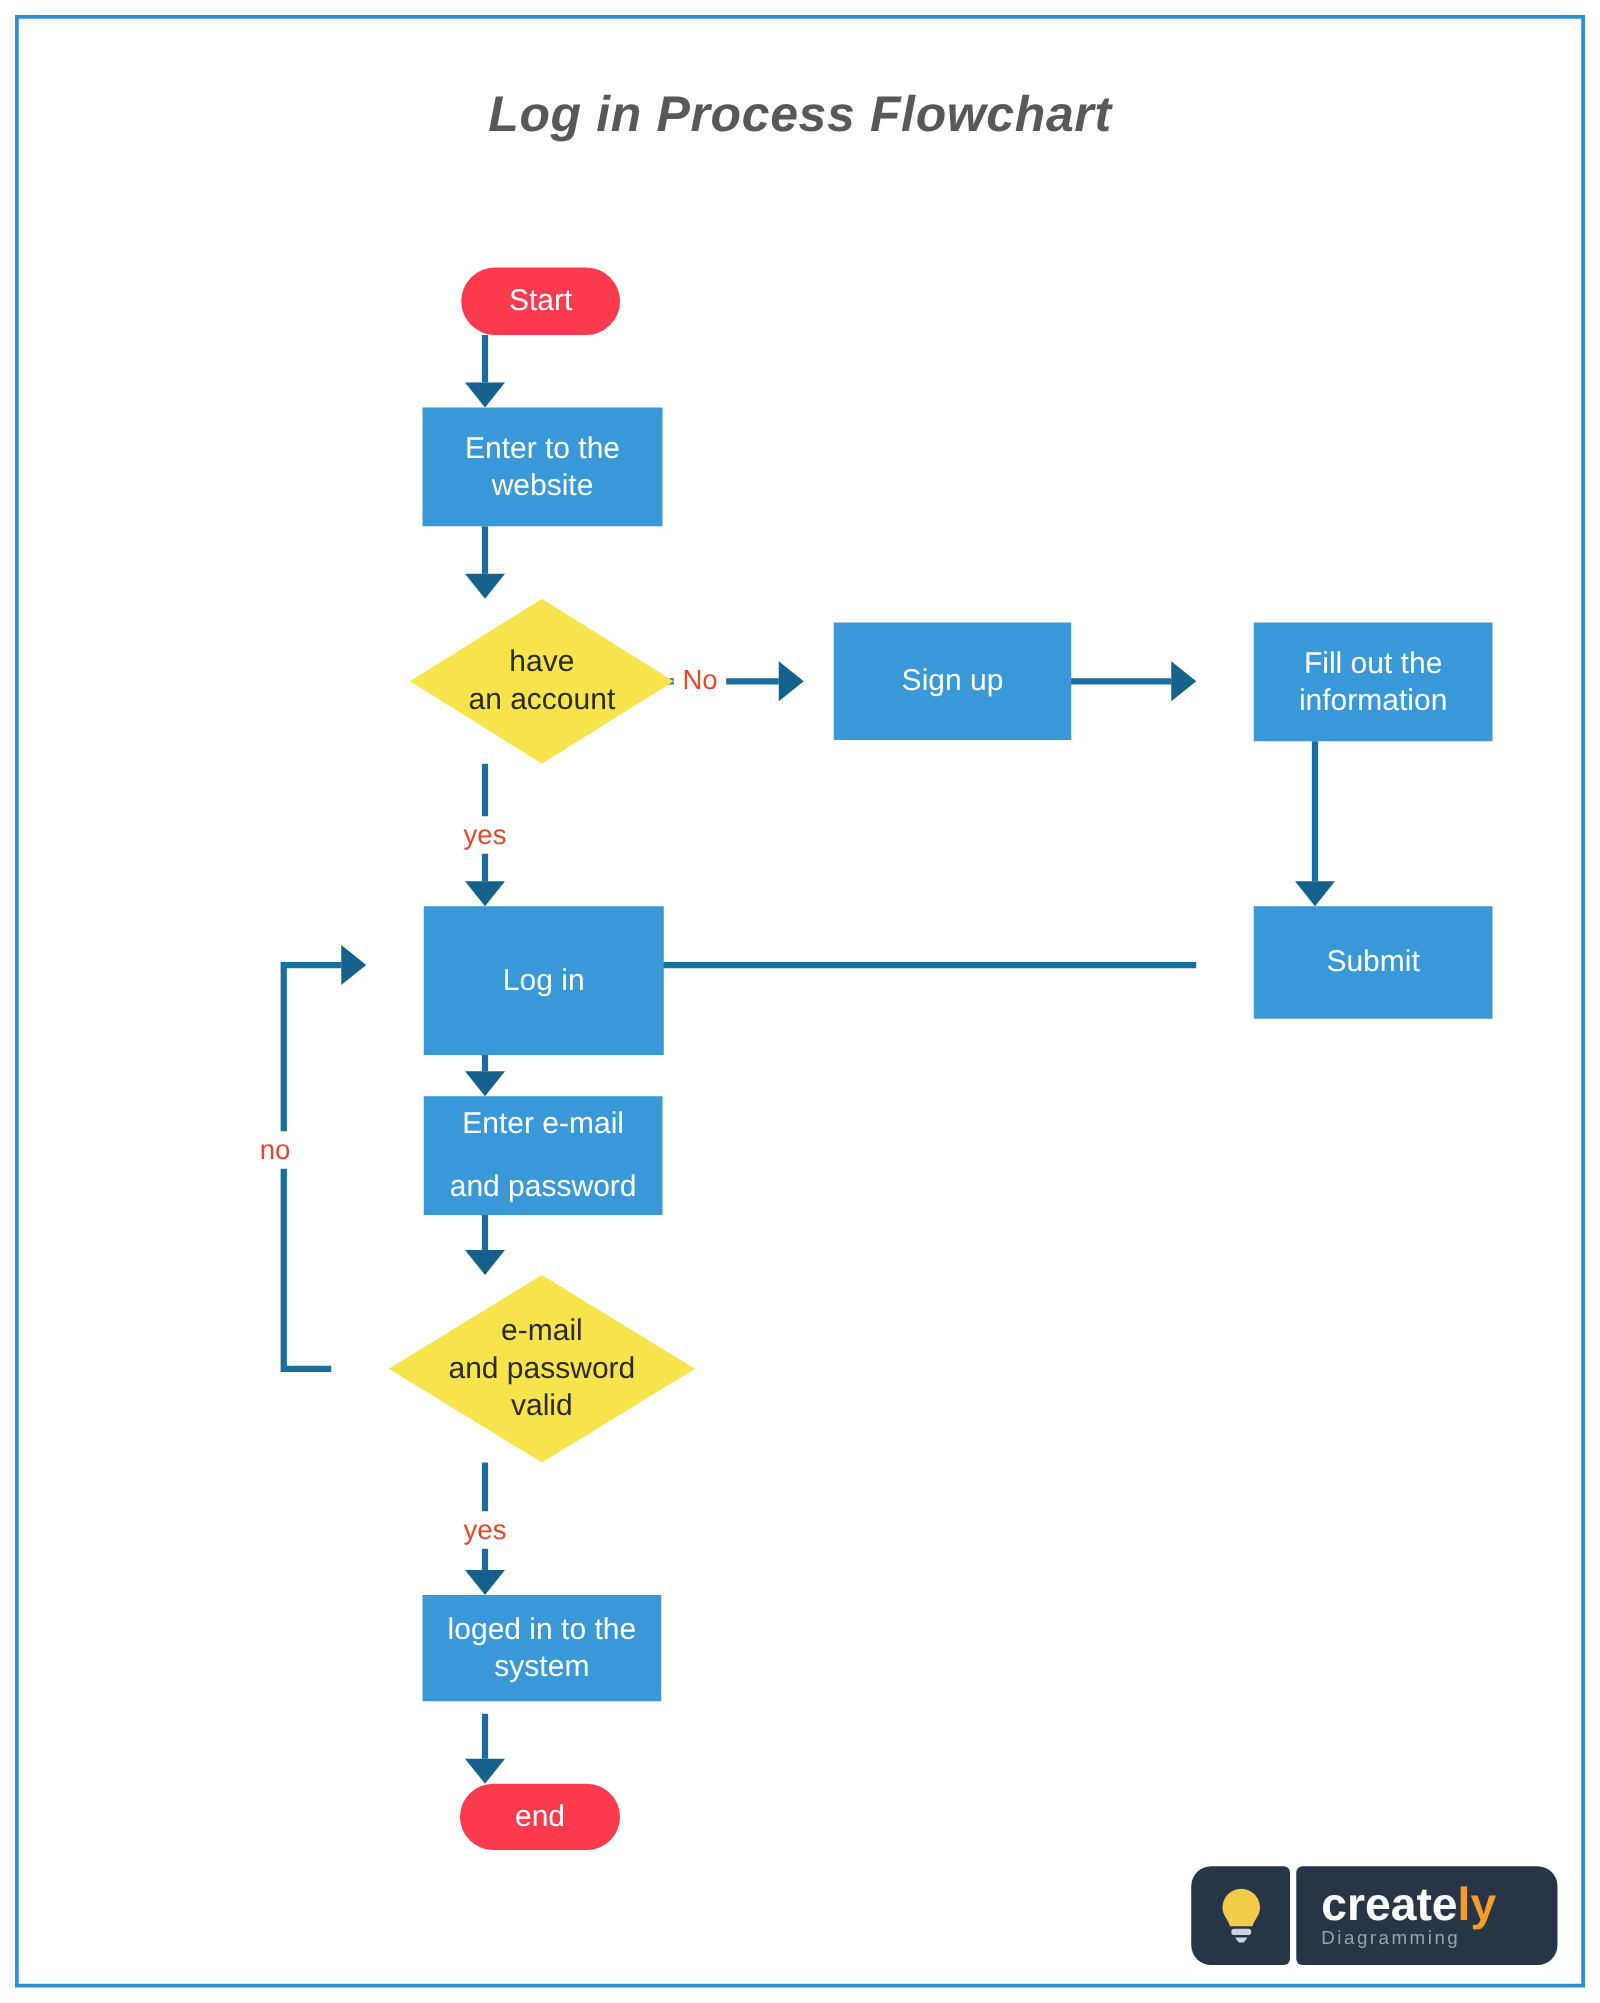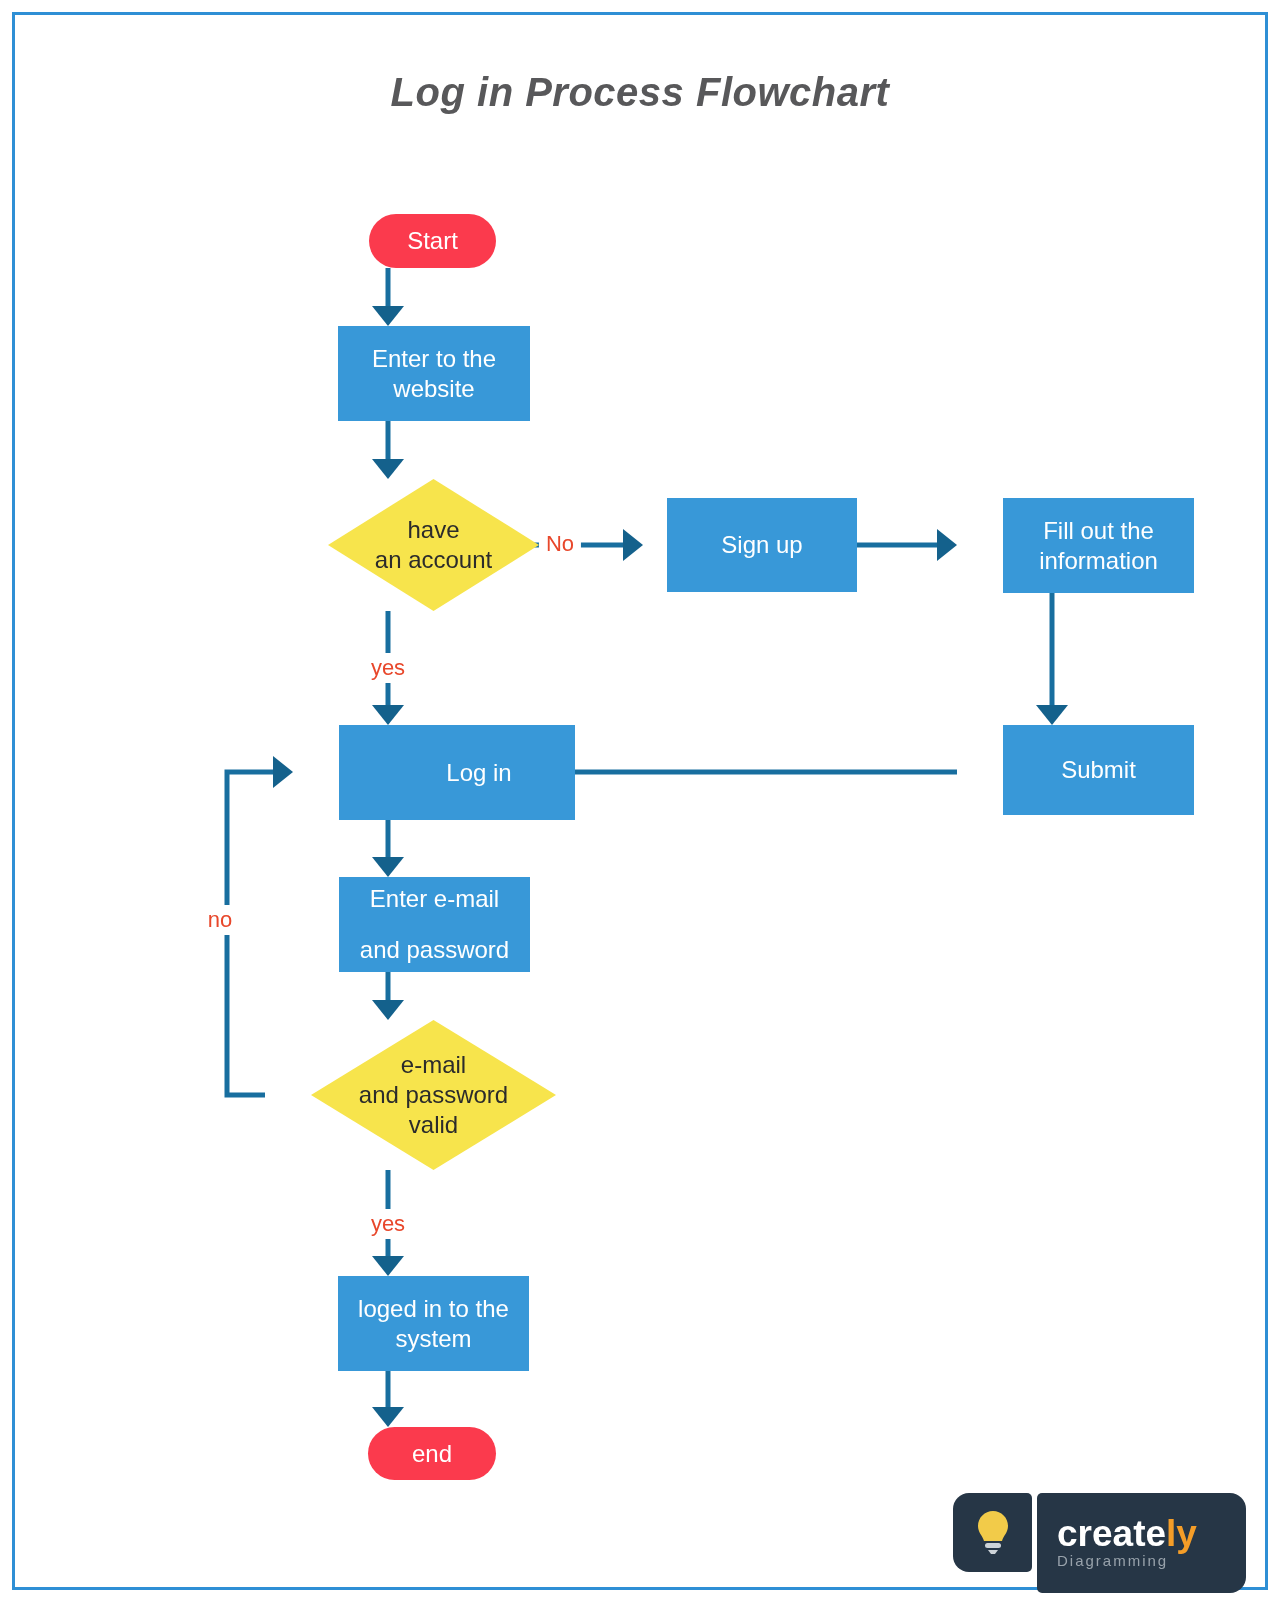--- a/index.html
+++ b/index.html
@@ -36,21 +36,21 @@
   .edge-label {
     position:absolute; transform:translate(-50%,-50%); background:#ffffff;
     color:var(--edge-label); font-size:22px; line-height:24px; padding:3px 7px; white-space:nowrap;
   }
   .logo { position:absolute; left:953px; top:1493px; display:flex; gap:5px; }
   .logo-bulb-box {
     width:79px; height:79px; background:var(--logo-bg);
     border-radius:16px 5px 5px 16px; display:flex; align-items:center; justify-content:center;
   }
   .logo-text-box {
-    width:209px; height:100px; background:var(--logo-bg); border-radius:5px 16px 16px 5px;
+    width:209px; height:79px; background:var(--logo-bg); border-radius:5px 16px 16px 5px;
     display:flex; flex-direction:column; justify-content:center; padding-left:20px; box-sizing:border-box;
   }
   .logo-word { font-size:37px; font-weight:bold; color:#ffffff; line-height:34px; }
   .logo-word .accent { color:var(--logo-accent); }
   .logo-sub { font-size:15px; color:var(--logo-subtitle); letter-spacing:2px; margin-top:1px; }
 </style>
 </head>
 <body>
 
 <div class="canvas">
@@ -112,40 +112,40 @@
 
   <div class="node process" style="left:621px; top:498px; width:190px; height:94px;">
     <span>Sign up</span>
   </div>
 
   <div class="node process" style="left:957px; top:498px; width:191px; height:95px;">
     <span>Fill out the</span>
     <span>information</span>
   </div>
 
-  <div class="node process" style="left:293px; top:725px; width:192px; height:95px;padding-left:44px;">
+  <div class="node process" style="left:293px; top:725px; width:192px; height:119px;">
     <span>Log in</span>
   </div>
 
   <div class="node process" style="left:957px; top:725px; width:191px; height:90px;">
     <span>Submit</span>
   </div>
 
   <div class="node process" style="left:293px; top:877px; width:191px; height:95px;gap:21px;">
     <span>Enter e-mail</span>
     <span>and password</span>
   </div>
 
   <div class="node decision" style="left:265px; top:1020px; width:245px; height:150px;">
     <span>e-mail</span>
     <span>and password</span>
     <span>valid</span>
   </div>
 
-  <div class="node process" style="left:292px; top:1276px; width:191px; height:95px;align-items:center;">
+  <div class="node process" style="left:292px; top:1276px; width:191px; height:85px;align-items:center;">
     <span>loged in to the</span>
     <span>system</span>
   </div>
 
   <div class="node terminator" style="left:322px; top:1427px; width:128px; height:53px;">
     <span>end</span>
   </div>
 
   <div class="edge-label" style="left:560px; top:544px;">No</div>
   <div class="edge-label" style="left:388px; top:668px;">yes</div>

